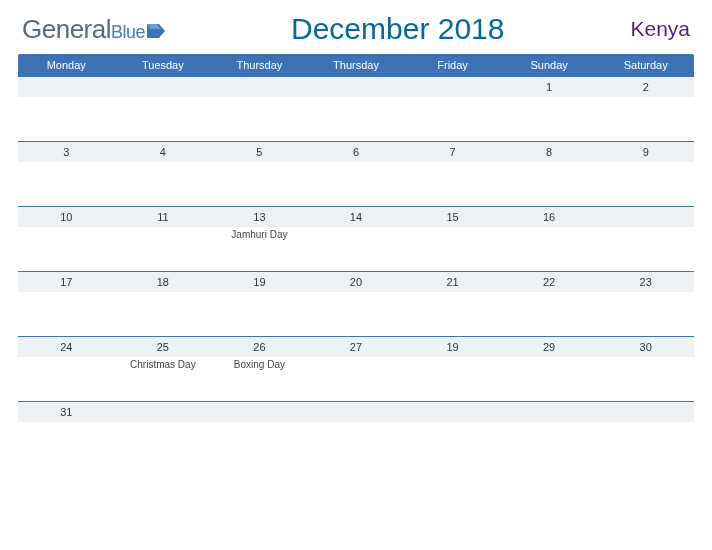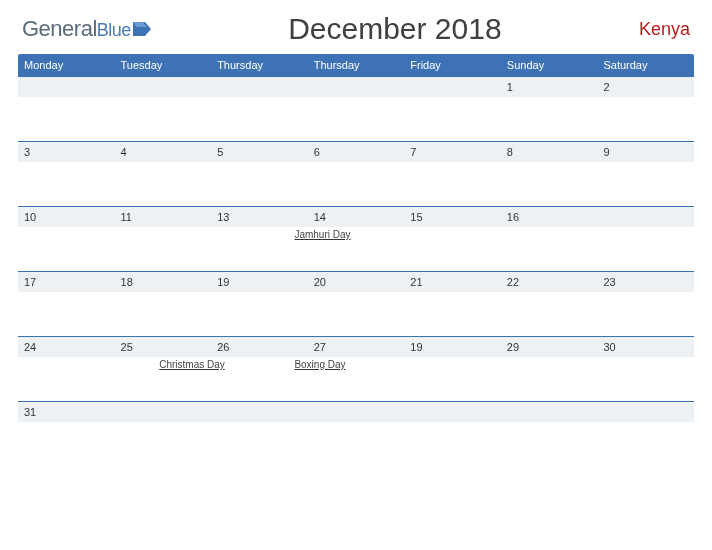--- a/index.html
+++ b/index.html
@@ -16,27 +16,28 @@
     align-items: center;
     justify-content: space-between;
     margin-bottom: 8px;
     padding: 0 4px;
   }
   .logo {
     display: flex;
     align-items: baseline;
     gap: 0;
   }
-  .logo-general { font-size: 22px; font-weight: 400; color: #5a6b7a; letter-spacing: -0.5px; }
+  .logo-general { font-size: 26px; font-weight: 400; color: #5a6b7a; letter-spacing: -0.5px; }
   .logo-blue { font-size: 18px; font-weight: 400; color: #4a7ab8; letter-spacing: -0.5px; }
   .logo-icon { width: 18px; height: 14px; margin-left: 2px; vertical-align: top; display: inline-block; margin-top: 2px;}
-  .title { font-size: 30px; font-weight: 400; color: #404040; flex: 1; text-align: center; }
-  .country { font-size: 18px; font-weight: 400; color: #b91c1c; }
+  .title { font-size: 30px; font-weight: 400; color: #0369a1; flex: 1; text-align: center; }
+  .country { font-size: 21px; font-weight: 400; color: #4c1d95; }
   .cal {
     width: 100%;
+    text-align: center;
   }
   .dayhead {
     display: grid;
     grid-template-columns: repeat(7, 1fr);
     background: #3d72b4;
     color: #fff;
     font-size: 11px;
     border-radius: 2px 2px 0 0;
   }
   .dayhead > div { padding: 5px 6px; }
@@ -47,23 +48,22 @@
     border-top: 1px solid #3d72b4;
   }
   .daterow .num {
     font-size: 11px;
     color: #333;
     padding: 4px 6px;
     min-height: 18px;
   }
   .body-row {
     display: grid;
-    grid-template-columns: repeat(5, 1fr);
+    grid-template-columns: repeat(7, 1fr);
     min-height: 44px;
-    text-decoration: underline;
   }
   .body-row > div {
     font-size: 10px;
     color: #444;
     padding: 2px 6px;
   }
 </style>
 </head>
 <body>
 

